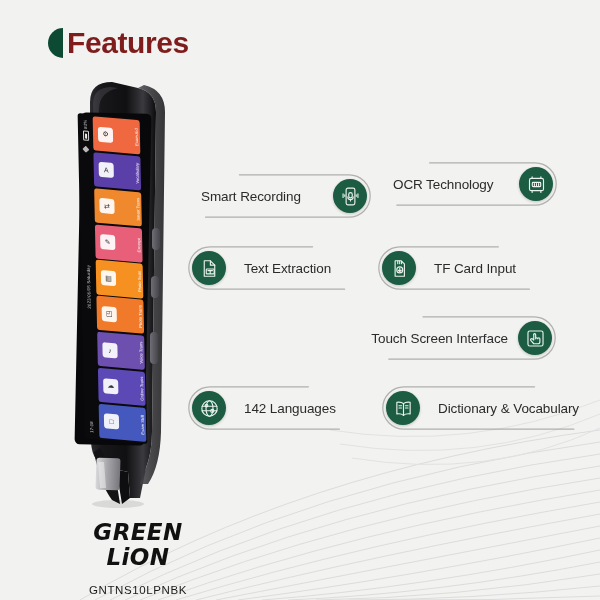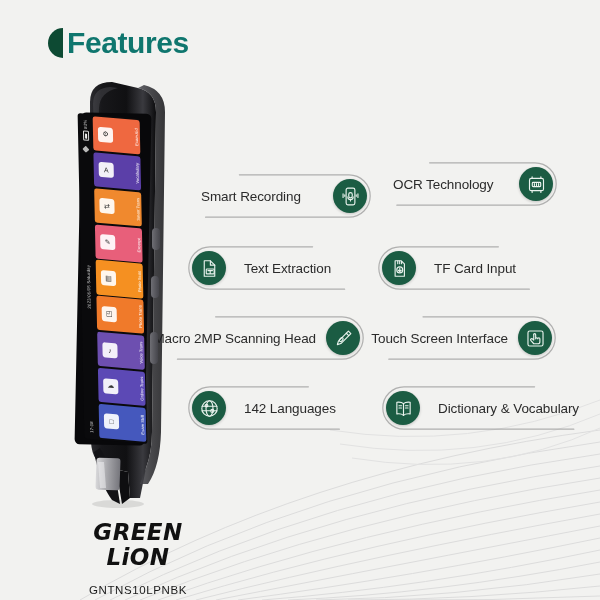--- a/index.html
+++ b/index.html
@@ -22,21 +22,21 @@
     position:absolute; left:48px; top:28px;
     display:flex; align-items:center; gap:4px; z-index:6;
   }
   .header-caret{
     width:15px; height:30px;
     background:#0d4a33;
     border-radius:16px 0 0 16px;
     display:block;
   }
   .header-title{
-    font-size:30px; font-weight:600; color:#0f766e;
+    font-size:30px; font-weight:600; color:#7f1d1d;
     letter-spacing:-0.4px; line-height:1;
   }
 
   
   .device{
     position:absolute; left:60px; top:80px;
     width:120px; height:430px; z-index:5;
   }
   .device svg{ display:block; overflow:visible; }
 
@@ -346,35 +346,20 @@
           <svg viewBox="0 0 24 24" width="21" height="21">
             <path d="M6 3.2h7l5 5v12.6H6z" fill="none" stroke="#eaf3ee" stroke-width="1.3" stroke-linecap="round" stroke-linejoin="round"></path>
             <path d="M13 3.2v5h5" fill="none" stroke="#eaf3ee" stroke-width="1.3" stroke-linecap="round" stroke-linejoin="round"></path>
             <rect x="8.3" y="12.6" width="9" height="5.6" rx="0.8" fill="none" stroke="#eaf3ee" stroke-width="1.3" stroke-linecap="round" stroke-linejoin="round"></rect>
             <path d="M10.2 14.4h5.2M12.8 14.4v3.2" fill="none" stroke="#eaf3ee" stroke-width="1.3" stroke-linecap="round" stroke-linejoin="round"></path>
           </svg>
         </span>
         <span class="pill-label">Text Extraction</span>
       </span>
     </div>
-    <div class="pill icon-right" style="left: 152px; top: 316px; width: 212px;">
-      <svg class="pill-track" viewBox="0 0 212 44" width="212" height="44" preserveAspectRatio="none">
-    <path d="M 63.599999999999994 0.8 L 190 0.8 A 21.2 21.2 0 0 1 190 43.2 L 25.439999999999998 43.2" fill="none" stroke="#9a9a9a" stroke-width="1.2" stroke-linecap="round" opacity="0.75"></path>
-  </svg>
-      <span class="pill-inner">
-        <span class="pill-label">Macro 2MP Scanning Head</span>
-        <span class="pill-icon">
-          <svg viewBox="0 0 24 24" width="21" height="21">
-            <path d="M17.6 3.6l2.8 2.8-11.4 11.4-4 1.2 1.2-4z" fill="none" stroke="#eaf3ee" stroke-width="1.3" stroke-linecap="round" stroke-linejoin="round"></path>
-            <path d="M15.2 6l2.8 2.8" fill="none" stroke="#eaf3ee" stroke-width="1.3" stroke-linecap="round" stroke-linejoin="round"></path>
-            <ellipse cx="9.4" cy="13.2" rx="2.6" ry="1.6" transform="rotate(-45 9.4 13.2)" fill="none" stroke="#eaf3ee" stroke-width="1.3" stroke-linecap="round" stroke-linejoin="round"></ellipse>
-          </svg>
-        </span>
-      </span>
-    </div>
     <div class="pill icon-right" style="left: 366px; top: 316px; width: 190px;">
       <svg class="pill-track" viewBox="0 0 190 44" width="190" height="44" preserveAspectRatio="none">
     <path d="M 57 0.8 L 168 0.8 A 21.2 21.2 0 0 1 168 43.2 L 22.8 43.2" fill="none" stroke="#9a9a9a" stroke-width="1.2" stroke-linecap="round" opacity="0.75"></path>
   </svg>
       <span class="pill-inner">
         <span class="pill-label">Touch Screen Interface</span>
         <span class="pill-icon">
           <svg viewBox="0 0 24 24" width="21" height="21">
             <rect x="3.4" y="3.4" width="17.2" height="17.2" rx="2" fill="none" stroke="#eaf3ee" stroke-width="1.3" stroke-linecap="round" stroke-linejoin="round"></rect>
             <path d="M10 7.6v6.2l-1.6-1.4a1.3 1.3 0 0 0-1.8 1.8l3.4 3.8h4.6a2.4 2.4 0 0 0 2.4-2.4v-3.2a1.2 1.2 0 0 0-2.4 0 1.2 1.2 0 0 0-2.4 0V7.6a1.2 1.2 0 0 0-2.4 0z" fill="none" stroke="#eaf3ee" stroke-width="1.3" stroke-linecap="round" stroke-linejoin="round"></path>

